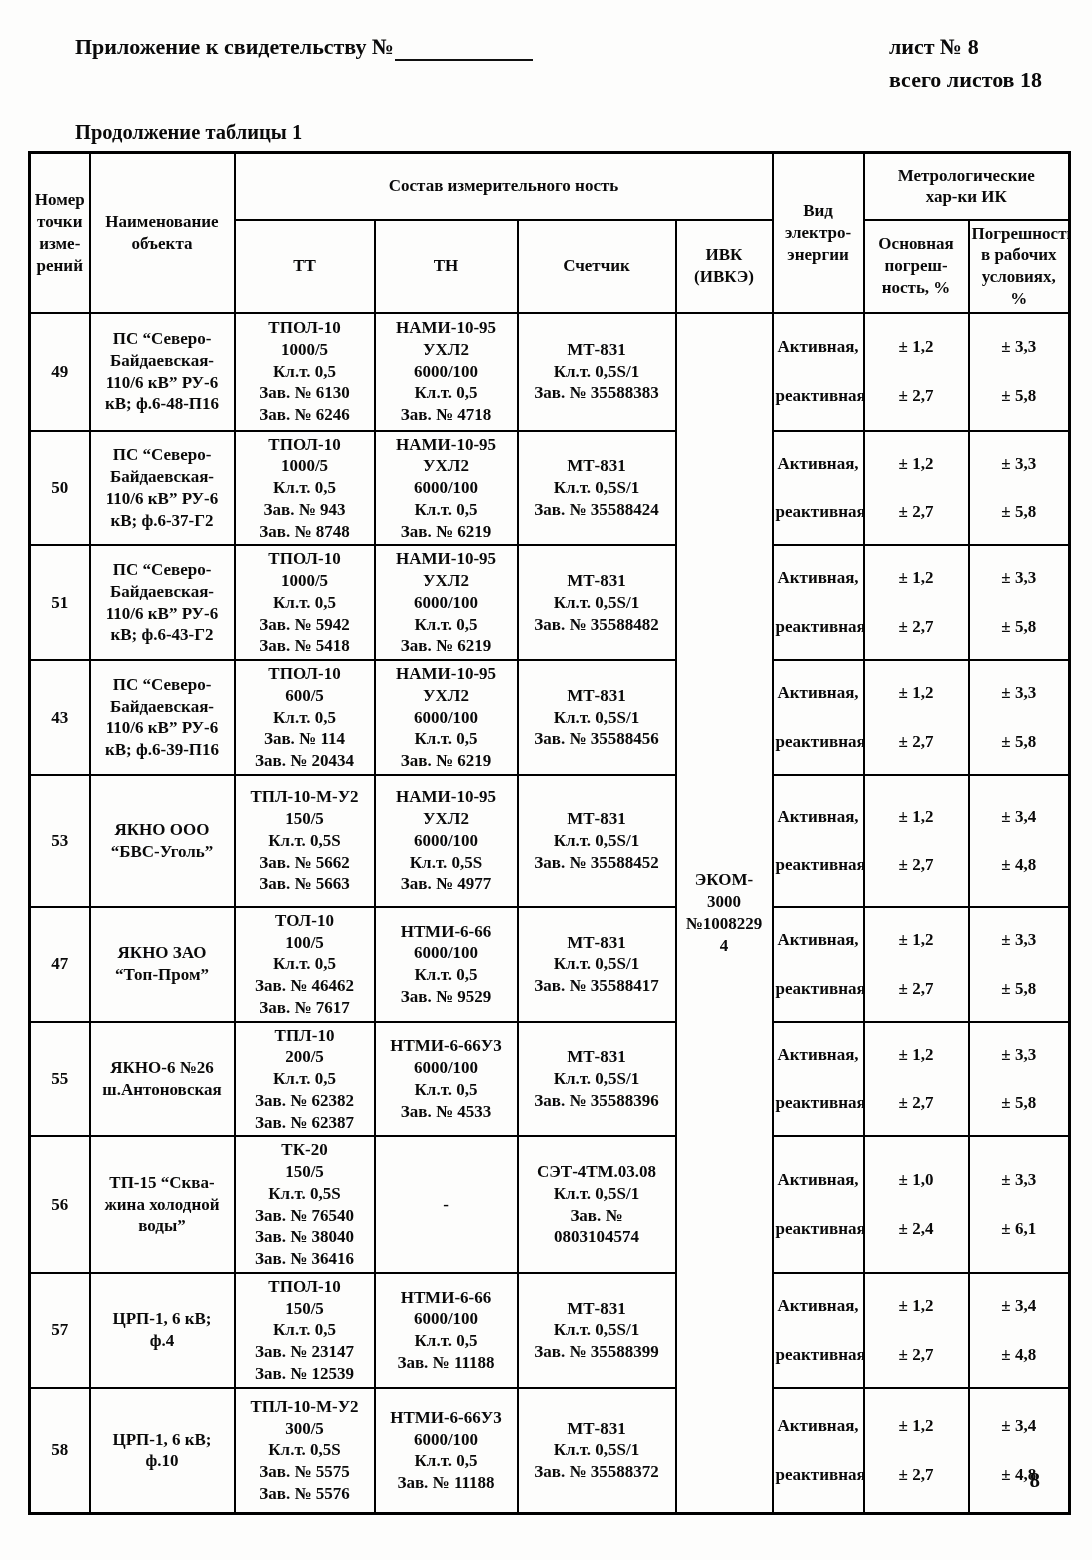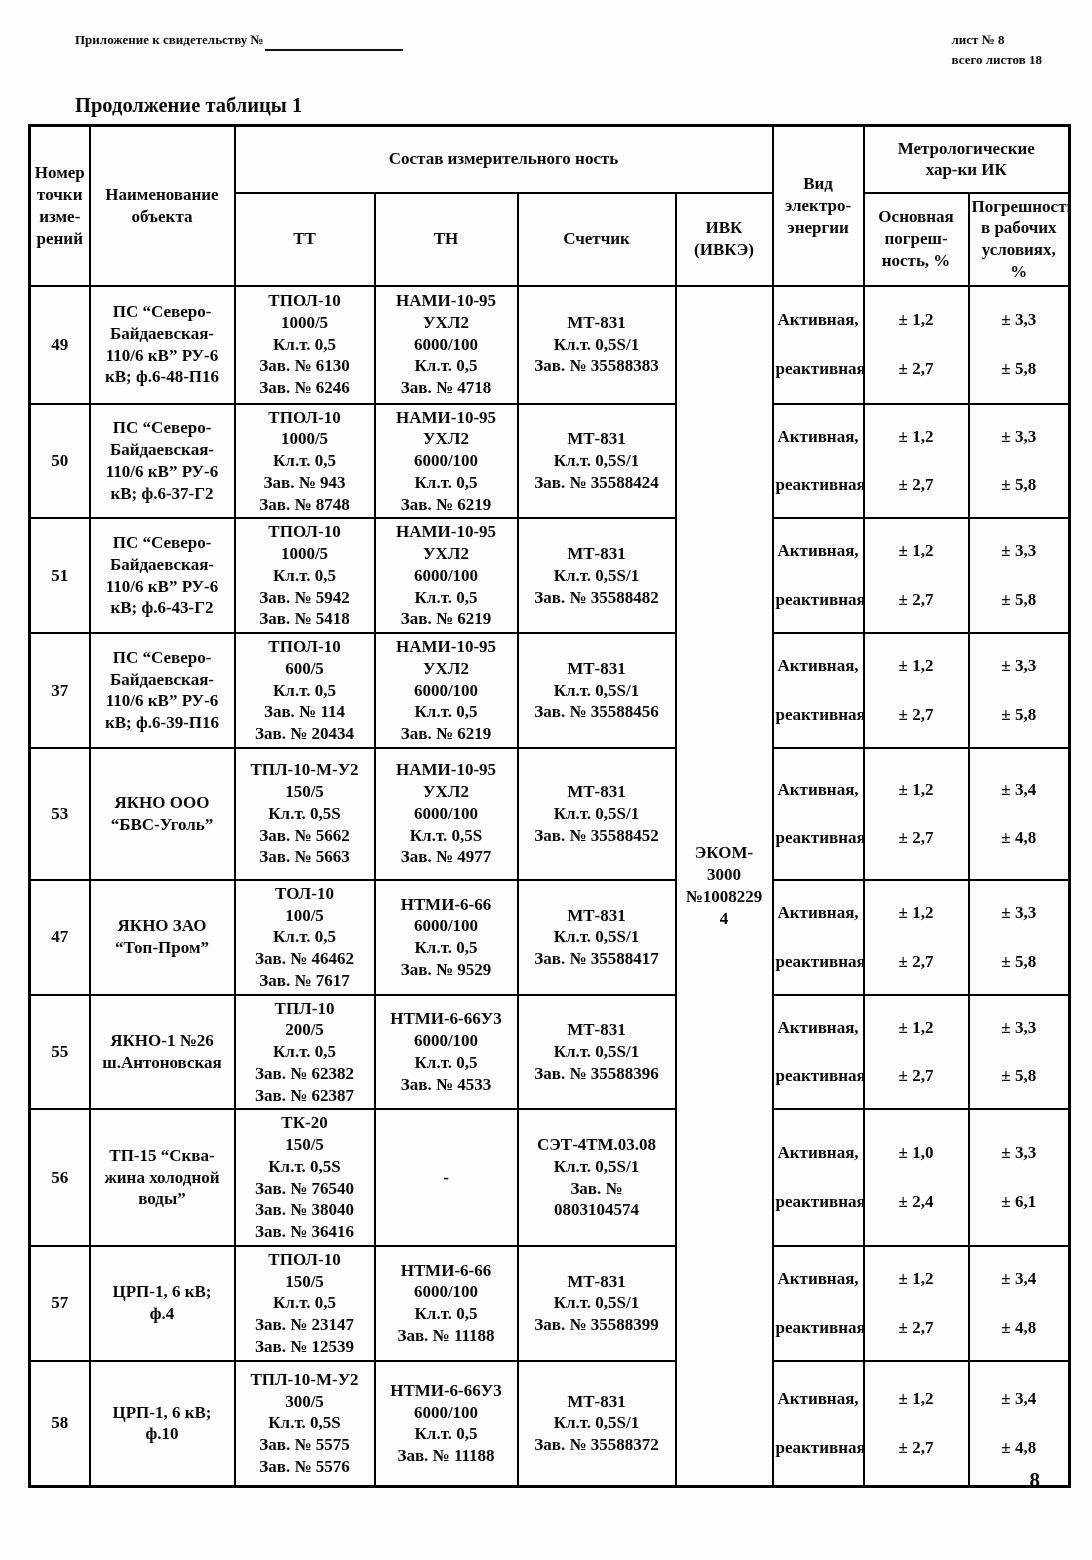--- a/index.html
+++ b/index.html
@@ -10,21 +10,21 @@
     background: #fdfdfc;
     font-family: "Liberation Serif", "DejaVu Serif", serif;
     color: #0a0a0a;
     font-weight: bold;
     overflow: hidden;
   }
   .doc-header {
     display: flex;
     justify-content: space-between;
     padding: 30px 50px 0 75px;
-    font-size: 13px;
+    font-size: 22px;
     line-height: 1.5;
   }
   .doc-header-right { text-align: left; margin-left: 40px; }
   .blank-line {
     display: inline-block;
     width: 138px;
     border-bottom: 2.5px solid #111;
     height: 1em;
     vertical-align: -7px;
     margin-left: 1px;
@@ -201,21 +201,21 @@
 Кл.т. 0,5
 Зав. №  6219</td>
         <td>МТ-831
 Кл.т. 0,5S/1
 Зав. № 35588482</td>
         <td class="c-energy"><div class="dual"><div>Активная,</div><div>реактивная</div></div></td>
         <td><div class="dual"><div>± 1,2</div><div>± 2,7</div></div></td>
         <td><div class="dual"><div>± 3,3</div><div>± 5,8</div></div></td>
       </tr>
       <tr>
-        <td>37</td>
+        <td>43</td>
         <td>ПС “Северо-
 Байдаевская-
 110/6 кВ” РУ-6
 кВ; ф.6-39-П16</td>
         <td>ТПОЛ-10
 600/5
 Кл.т. 0,5
 Зав. № 114
 Зав. № 20434</td>
         <td>НАМИ-10-95
@@ -266,21 +266,21 @@
 Зав. № 9529</td>
         <td>МТ-831
 Кл.т. 0,5S/1
 Зав. № 35588417</td>
         <td class="c-energy"><div class="dual"><div>Активная,</div><div>реактивная</div></div></td>
         <td><div class="dual"><div>± 1,2</div><div>± 2,7</div></div></td>
         <td><div class="dual"><div>± 3,3</div><div>± 5,8</div></div></td>
       </tr>
       <tr>
         <td>55</td>
-        <td>ЯКНО-1 №26
+        <td>ЯКНО-6 №26
 ш.Антоновская</td>
         <td>ТПЛ-10
 200/5
 Кл.т. 0,5
 Зав. № 62382
 Зав. № 62387</td>
         <td>НТМИ-6-66У3
 6000/100
 Кл.т. 0,5
 Зав. № 4533</td>

